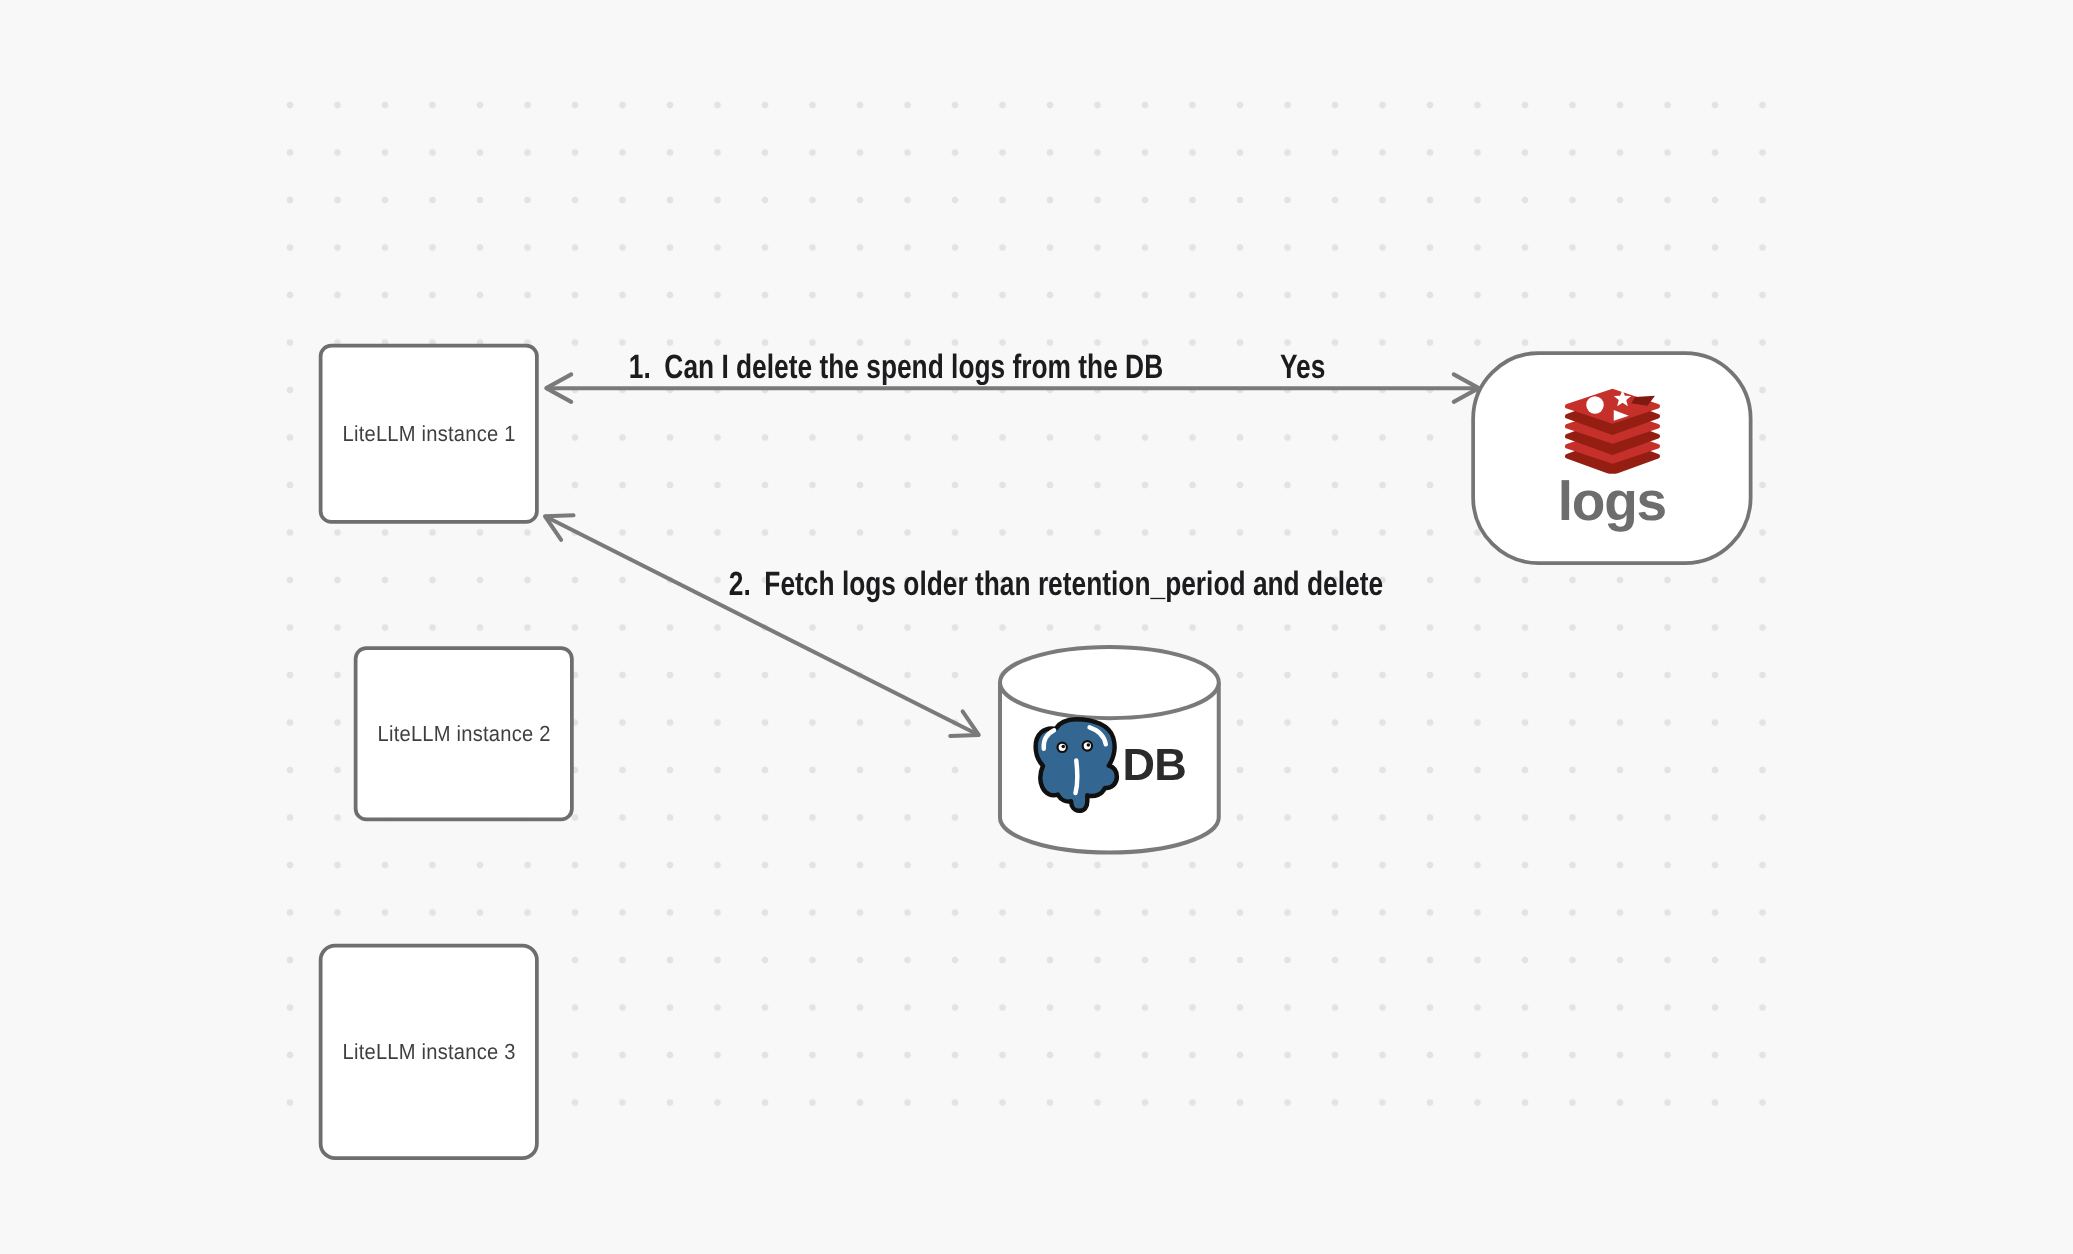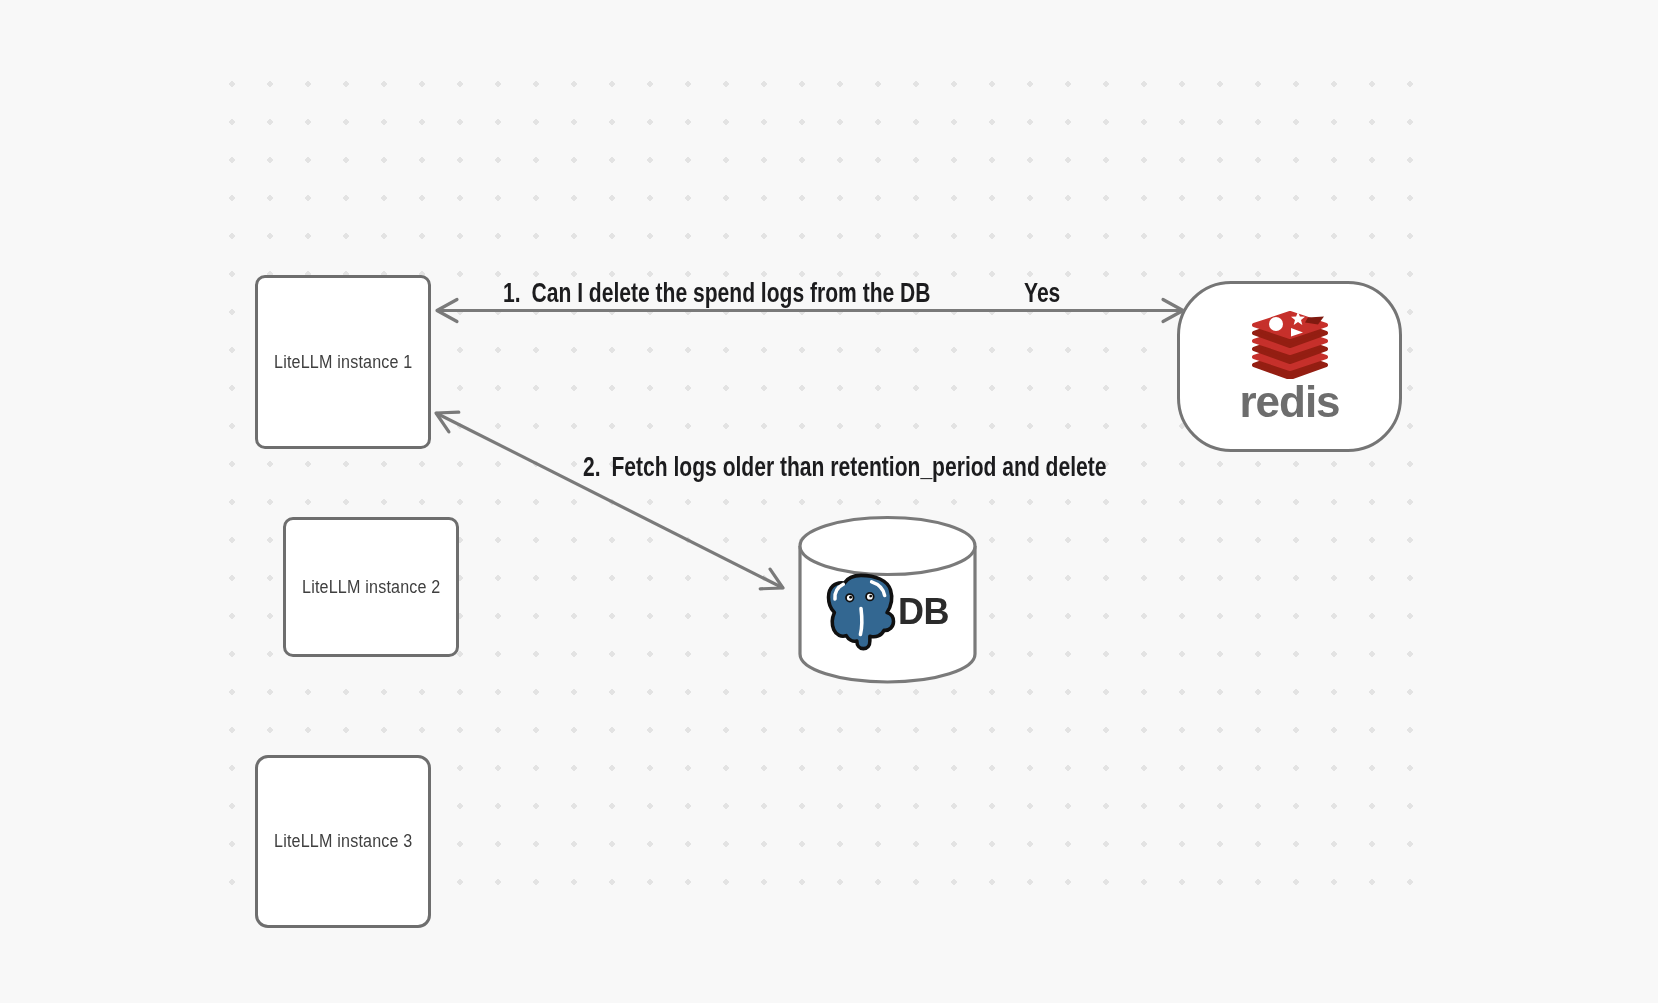--- a/index.html
+++ b/index.html
@@ -14,21 +14,21 @@
     background-image: radial-gradient(circle, #e3e3e3 2.6px, rgba(0,0,0,0) 2.9px);
     background-size:38px 38px;
   }
   
   .node {
     position:absolute; background:#ffffff;
     border:3px solid #6e6e6e; border-radius:10px;
     display:flex; align-items:center; justify-content:center;
     box-sizing:border-box;
   }
-  #instance-1 { left:255px; top:275px; width:176px; height:174px; }
+  #instance-1 { left:255px; top:275px; width:176px; height:144px; }
   #instance-2 { left:255px; top:517px; width:176px; height:140px;margin-left:28px; }
   #instance-3 { left:255px; top:755px; width:176px; height:173px;border-radius:13px; }
   .node-label {
     font-size:17.5px; color:#3f3f3f; white-space:nowrap;
     transform:scaleX(0.92); letter-spacing:0.2px;
   }
   
   #redis-node {
     left:1177px; top:281px; width:225px; height:171px;
     border-radius:54px; border-color:#757575;
@@ -86,21 +86,21 @@
     <polygon points="42,4 78,16 42,28 6,16" fill="#c6302b" stroke="#c6302b" stroke-width="4" stroke-linejoin="round"></polygon>
 
     <circle cx="28" cy="15" r="7" fill="#ffffff"></circle>
 
     <polygon points="50,2.8 51.9,7.6 57,7.8 53,10.9 54.3,15.9 50,13.1 45.7,15.9 47,10.9 43,7.8 48.1,7.6" fill="#ffffff"></polygon>
 
     <polygon points="43,19 55,23.5 43,27.5" fill="#ffffff"></polygon>
 
     <polygon points="60,8.5 76,7.5 70,15.5 57,13.5" fill="#801a10"></polygon>
   </svg>
-  <span class="redis-word">redis</span>
+  <span class="redis-word">logs</span>
 </div>
 
 <svg class="overlay">
   <defs>
     <marker id="ah" markerUnits="userSpaceOnUse" markerWidth="34" markerHeight="34" viewBox="0 0 34 34" refX="30" refY="17" orient="auto-start-reverse">
       <path d="M10,6 L30,17 L10,28" fill="none" stroke="#7a7a7a" stroke-width="3.2" stroke-linecap="round" stroke-linejoin="round"></path>
     </marker>
   </defs>
 
   <g>

